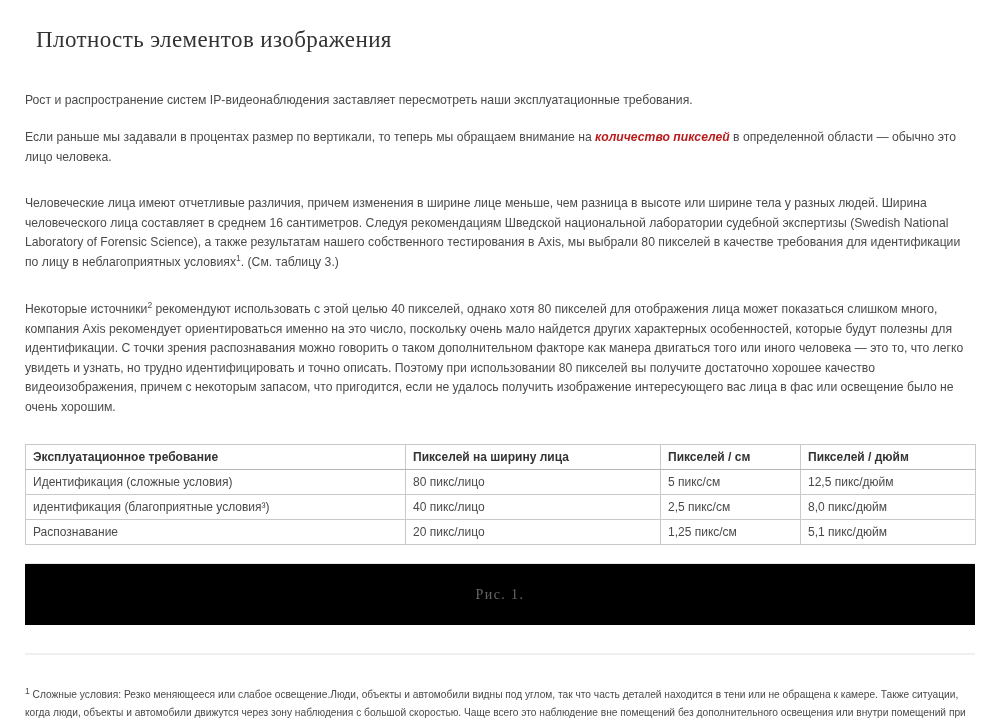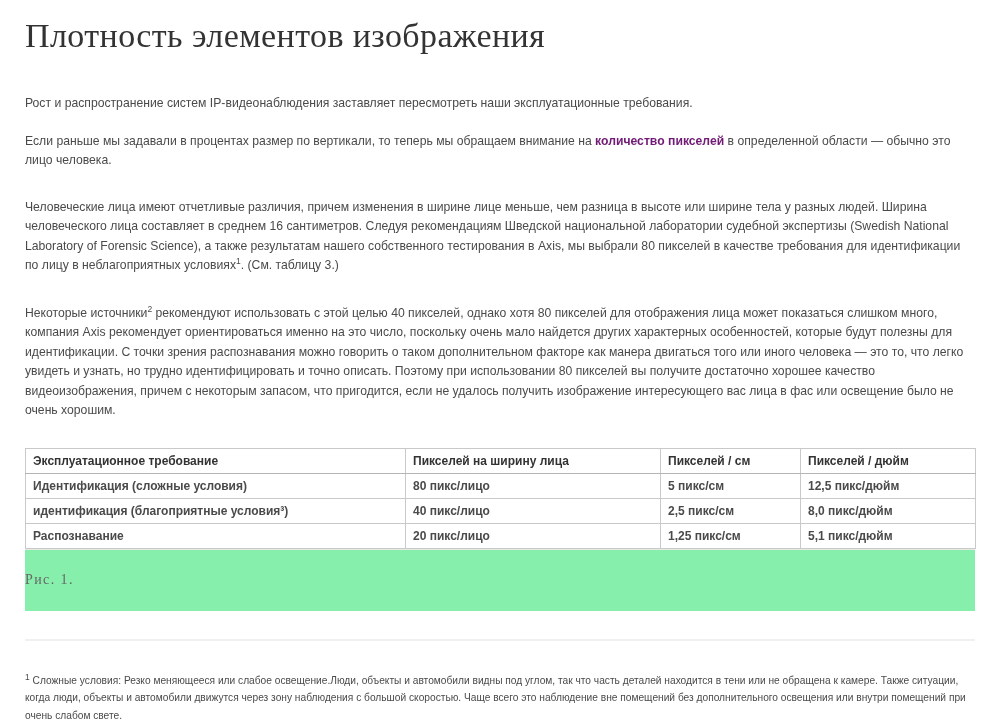--- a/index.html
+++ b/index.html
@@ -18,40 +18,40 @@
   .page {
     position: relative;
     width: 1000px;
     height: 723px;
     box-sizing: border-box;
     padding: 0 25px;
   }
   
   .doc-title {
     font-family: "Liberation Serif", serif;
-    font-size: 34px;
+    font-size: 23px;
     font-weight: 400;
     color: #333333;
     letter-spacing: 0.4px;
-    margin: 0;
+    margin: 11px;
     padding-top: 14px;
     line-height: 1.3;
   }
   
   .para {
     font-size: 12.2px;
     line-height: 19.5px;
     color: #4a4a4a;
     margin: 0;
   }
   .para.p1 { margin-top: 36px; }
   .para.p2 { margin-top: 18px; }
   .para.p3 { margin-top: 27px; }
   .para.p4 { margin-top: 28px; }
-  .para b { font-weight: bold; color: #701a75; }
+  .para b { font-weight: bold; color: #b91c1c; font-style: italic; }
   .para .sup,
   .fn .sup {
     font-size: 8.5px;
     vertical-align: super;
     line-height: 0;
   }
   
   .req-table {
     width: 950px;
     border-collapse: collapse;
@@ -59,44 +59,45 @@
     font-size: 12px;
     table-layout: fixed;
   }
   .req-table th,
   .req-table td {
     border: 1px solid #c9c9c9;
     text-align: left;
     padding: 5px 7px 5px 7px;
     height: 13px;
     color: #4a4a4a;
-    font-weight: bold;
+    font-weight: normal;
     vertical-align: middle;
     white-space: nowrap;
     overflow: hidden;
   }
   .req-table thead th {
     font-weight: bold;
     color: #333333;
     border-bottom: 1px solid #b5b5b5;
     margin-left: 39px;
   }
   .req-table col.c0 { width: 380px; }
   .req-table col.c1 { width: 255px; }
   .req-table col.c2 { width: 140px; }
   .req-table col.c3 { width: 175px; }
   
   .figure-box {
+    margin-top: 18px;
     width: 950px;
     height: 62px;
-    background: #86efac;
+    background: #000000;
     border-top: 1px solid #e8e8e4;
     display: flex;
     align-items: center;
-    justify-content: flex-start;
+    justify-content: center;
     box-sizing: border-box;
   }
   .figure-caption {
     font-family: "Liberation Serif", serif;
     font-size: 14px;
     color: #666666;
     letter-spacing: 1.4px;
   }
   .divider {
     margin-top: 28px;

